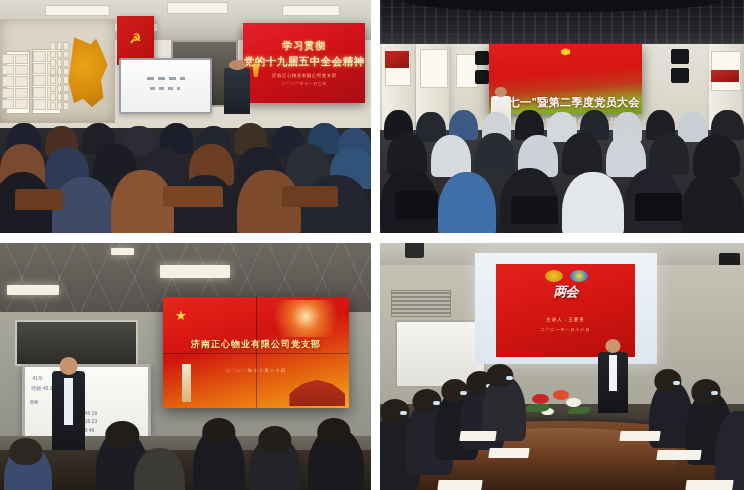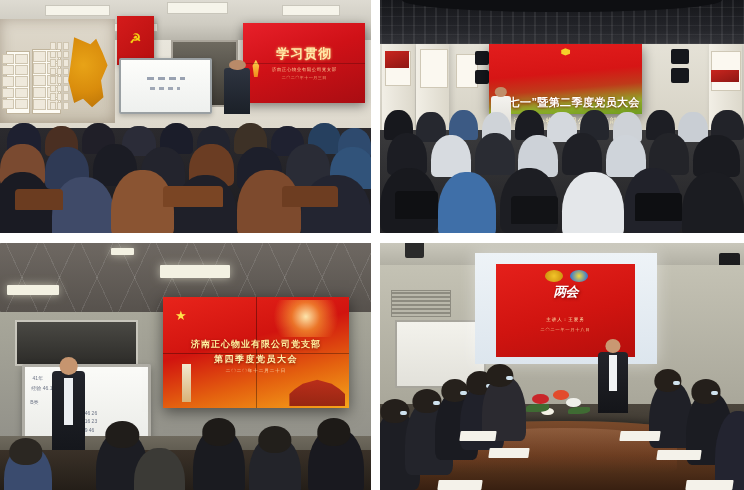--- a/index.html
+++ b/index.html
@@ -61,21 +61,21 @@
   .tl-wb-scribble{position:absolute;left:30%;top:32%;width:42%;height:3px;
     background:repeating-linear-gradient(90deg,#4b5a78 0 7px,transparent 7px 11px);opacity:.55;}
   .tl-wb-scribble2{position:absolute;left:33%;top:52%;width:34%;height:3px;
     background:repeating-linear-gradient(90deg,#4b5a78 0 5px,transparent 5px 9px);opacity:.5;}
   .tl-led{position:absolute;left:65.5%;top:10%;width:33%;height:34%;
     background:linear-gradient(160deg,#e8202a 0%,#cf1117 45%,#a90d12 100%);
     box-shadow:0 3px 10px rgba(0,0,0,.45);
     display:flex;flex-direction:column;align-items:center;justify-content:center;}
   .tl-led:after{content:"";position:absolute;left:0;top:50%;width:100%;height:1px;
     background:rgba(0,0,0,.22);}
-  .tl-led-l1{color:#ffe9a8;font-size:13px;font-weight:bold;letter-spacing:1px;
+  .tl-led-l1{color:#ffe9a8;font-size:10px;font-weight:bold;letter-spacing:1px;
     text-shadow:0 0 3px rgba(255,220,120,.85);}
   .tl-led-l2{color:#fff2c4;font-size:10.5px;font-weight:bold;letter-spacing:.5px;
     margin-top:2px;text-shadow:0 0 4px rgba(255,210,90,.9);white-space:nowrap;}
   .tl-led-l3{color:#ffd7a0;font-size:4.5px;margin-top:4px;opacity:.92;letter-spacing:.5px;}
   .tl-led-l4{color:#ffcf94;font-size:4px;margin-top:3px;opacity:.85;letter-spacing:.5px;}
   .tl-led-torch{position:absolute;left:6%;top:46%;width:9%;height:22%;
     background:linear-gradient(180deg,#ffd24d 0%,#f08a1b 100%);
     clip-path:polygon(50% 0%,80% 35%,66% 100%,34% 100%,20% 35%);}
   .tl-speaker{position:absolute;left:60.5%;top:29%;width:7%;height:20%;
     background:linear-gradient(180deg,#2e3440 0%,#1b2028 100%);border-radius:3px 3px 0 0;}
@@ -304,20 +304,21 @@
 
       <div class="tl-door"></div>
       <div class="tl-whiteboard">
         <div class="tl-wb-scribble"></div>
         <div class="tl-wb-scribble2"></div>
       </div>
 
       <div class="tl-led">
         <div class="tl-led-torch"></div>
         <div class="tl-led-l1">学习贯彻</div>
+        <div class="tl-led-l2">党的十九届五中全会精神</div>
         <div class="tl-led-l3">济南正心物业有限公司党支部</div>
         <div class="tl-led-l4">二〇二〇年十一月三日</div>
       </div>
 
       <div class="tl-speaker">
         <div class="tl-speaker-head"></div>
       </div>
 
       <div class="tl-floor"></div>
 
@@ -445,21 +446,20 @@
         <div class="bl-wb-text" style="left:44%;top:68%;">249   46</div>
         <div class="bl-wb-text" style="left:44%;top:78%;">207   35</div>
       </div>
 
       <div class="bl-screen">
         <div class="bl-scr-burst"></div>
         <div class="bl-scr-star">★</div>
         <div class="bl-scr-monu"></div>
         <div class="bl-scr-gate"></div>
         <div class="bl-scr-l1">济南正心物业有限公司党支部</div>
-        <div class="bl-scr-l2">第四季度党员大会</div>
         <div class="bl-scr-date">二〇二〇年十二月二十日</div>
       </div>
 
       <div class="bl-floor"></div>
 
       <div class="bl-speaker">
         <div class="bl-speaker-head"></div>
         <div class="bl-speaker-shirt"></div>
       </div>
 

